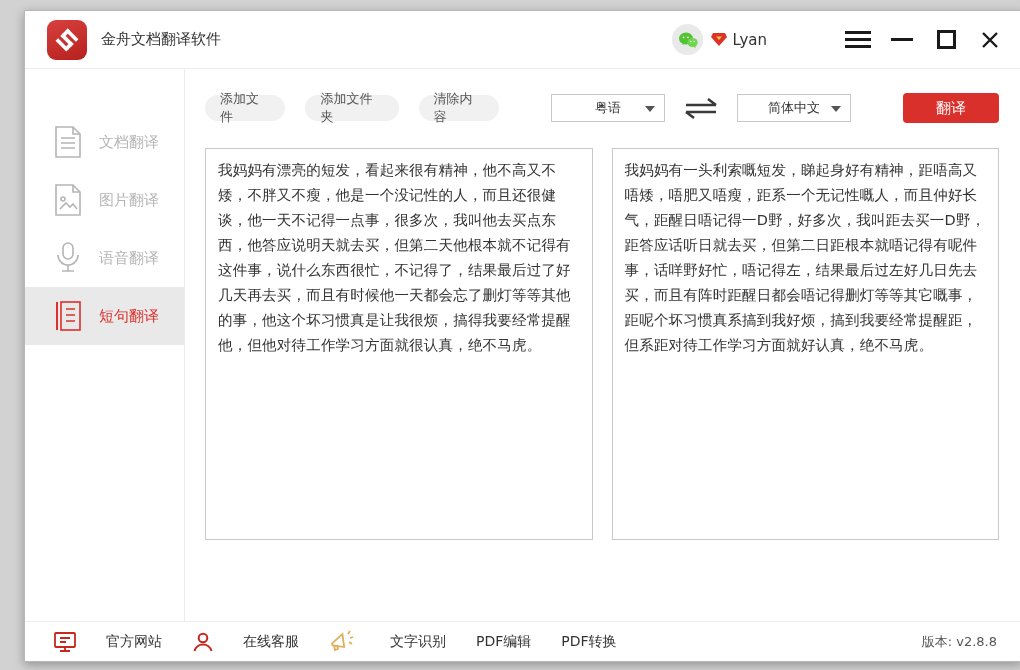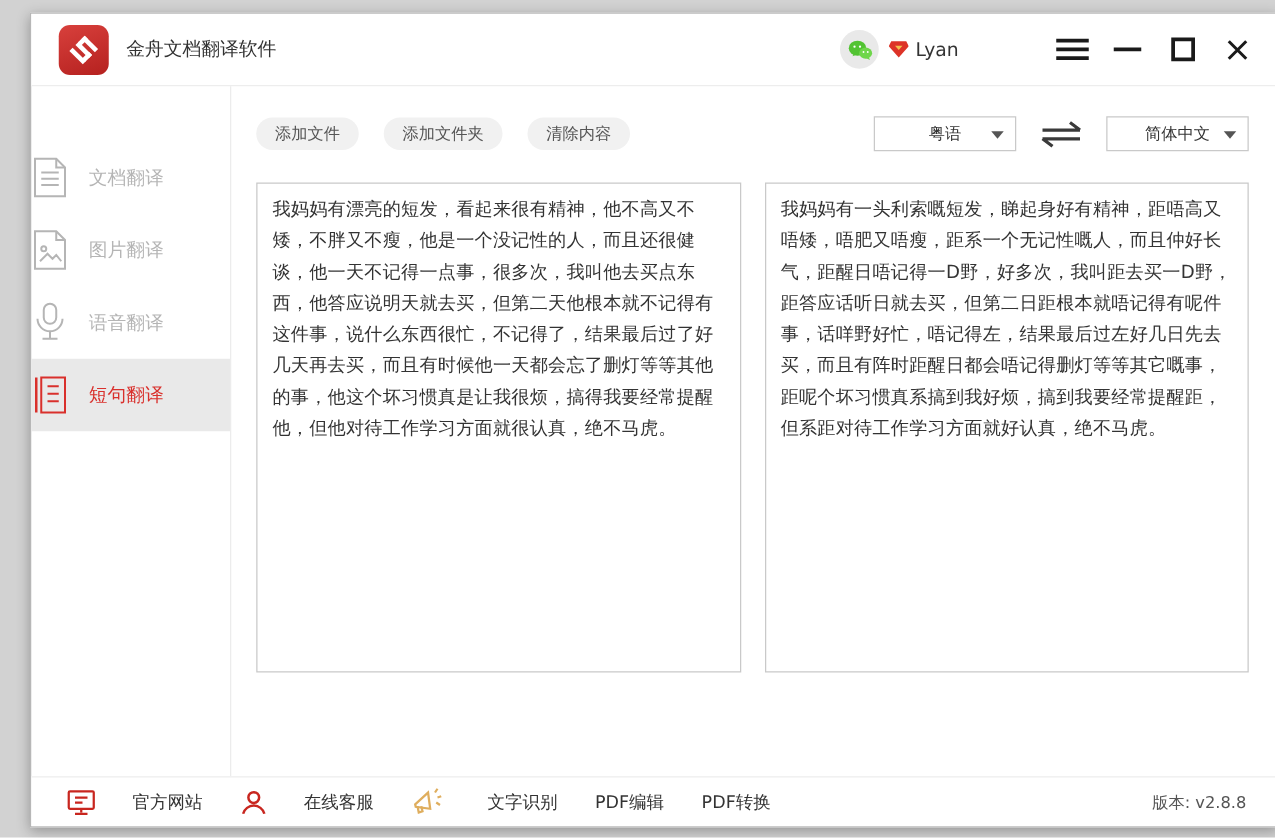--- a/index.html
+++ b/index.html
@@ -19,21 +19,21 @@
   .winbtns { display:flex; align-items:center; margin-left:62px; }
   .winbtn { width:30px; height:30px; margin-left:14px; display:flex; align-items:center; justify-content:center; cursor:pointer; }
   .menu-glyph { width:26px; }
   .menu-glyph i { display:block; height:3px; background:#1a1a1a; margin:4px 0; }
   .min-glyph { width:22px; height:3px; background:#1a1a1a; }
   .max-glyph { width:19px; height:19px; border:3px solid #1a1a1a; }
 
   
   .bodyrow { display:flex; height:554px; }
   .sidebar { width:160px; border-right:1px solid #ececec; padding-top:44px; }
-  .s-item { height:58px; display:flex; align-items:center; color:#b5b5b5; font-size:15px; cursor:pointer; }
+  .s-item { height:58px; display:flex; align-items:center; padding-left:28px; color:#b5b5b5; font-size:15px; cursor:pointer; }
   .s-item .s-ic { width:30px; display:flex; justify-content:center; margin-right:16px; }
   .s-item.sel { background:#e9e9e9; color:#d9302c; }
 
   .main { flex:1; padding:24px 22px 0 20px; position:relative; }
   .toprow { display:flex; align-items:center; }
   .pill { background:#f1f1f1; border-radius:13px; height:26px; padding:0 15px; display:flex; align-items:center; font-size:13px; color:#555; margin-right:20px; cursor:pointer; }
   .langzone { margin-left:auto; display:flex; align-items:center;padding-left:32px; }
   .select { width:114px; height:28px; background:#fff; border:1px solid #c9c9c9; display:flex; align-items:center; justify-content:center; font-size:13px; color:#333; position:relative; cursor:pointer; }
   .select .caret { position:absolute; right:9px; top:11px; width:0; height:0; border-left:5px solid transparent; border-right:5px solid transparent; border-top:6px solid #555; }
   .swapbtn { margin:0 16px; cursor:pointer; display:flex; }
@@ -172,20 +172,21 @@
           <div class="swapbtn">
             <svg width="40" height="26" viewBox="0 0 40 26">
               <path d="M5 10 h30 M35 10 l-8-6" stroke="#3a3a3a" stroke-width="2.6" fill="none"></path>
               <path d="M35 17 h-30 M5 17 l8 6" stroke="#3a3a3a" stroke-width="2.6" fill="none"></path>
             </svg>
           </div>
           <div class="select">
             <span>简体中文</span>
             <span class="caret"></span>
           </div>
+          <div class="translate">翻译</div>
         </div>
       </div>
 
       <div class="panels">
         <div class="panel">我妈妈有漂亮的短发，看起来很有精神，他不高又不矮，不胖又不瘦，他是一个没记性的人，而且还很健谈，他一天不记得一点事，很多次，我叫他去买点东西，他答应说明天就去买，但第二天他根本就不记得有这件事，说什么东西很忙，不记得了，结果最后过了好几天再去买，而且有时候他一天都会忘了删灯等等其他的事，他这个坏习惯真是让我很烦，搞得我要经常提醒他，但他对待工作学习方面就很认真，绝不马虎。</div>
         <div class="panel">我妈妈有一头利索嘅短发，睇起身好有精神，距唔高又唔矮，唔肥又唔瘦，距系一个无记性嘅人，而且仲好长气，距醒日唔记得一D野，好多次，我叫距去买一D野，距答应话听日就去买，但第二日距根本就唔记得有呢件事，话咩野好忙，唔记得左，结果最后过左好几日先去买，而且有阵时距醒日都会唔记得删灯等等其它嘅事，距呢个坏习惯真系搞到我好烦，搞到我要经常提醒距，但系距对待工作学习方面就好认真，绝不马虎。</div>
       </div>
     </div>
   </div>
 

